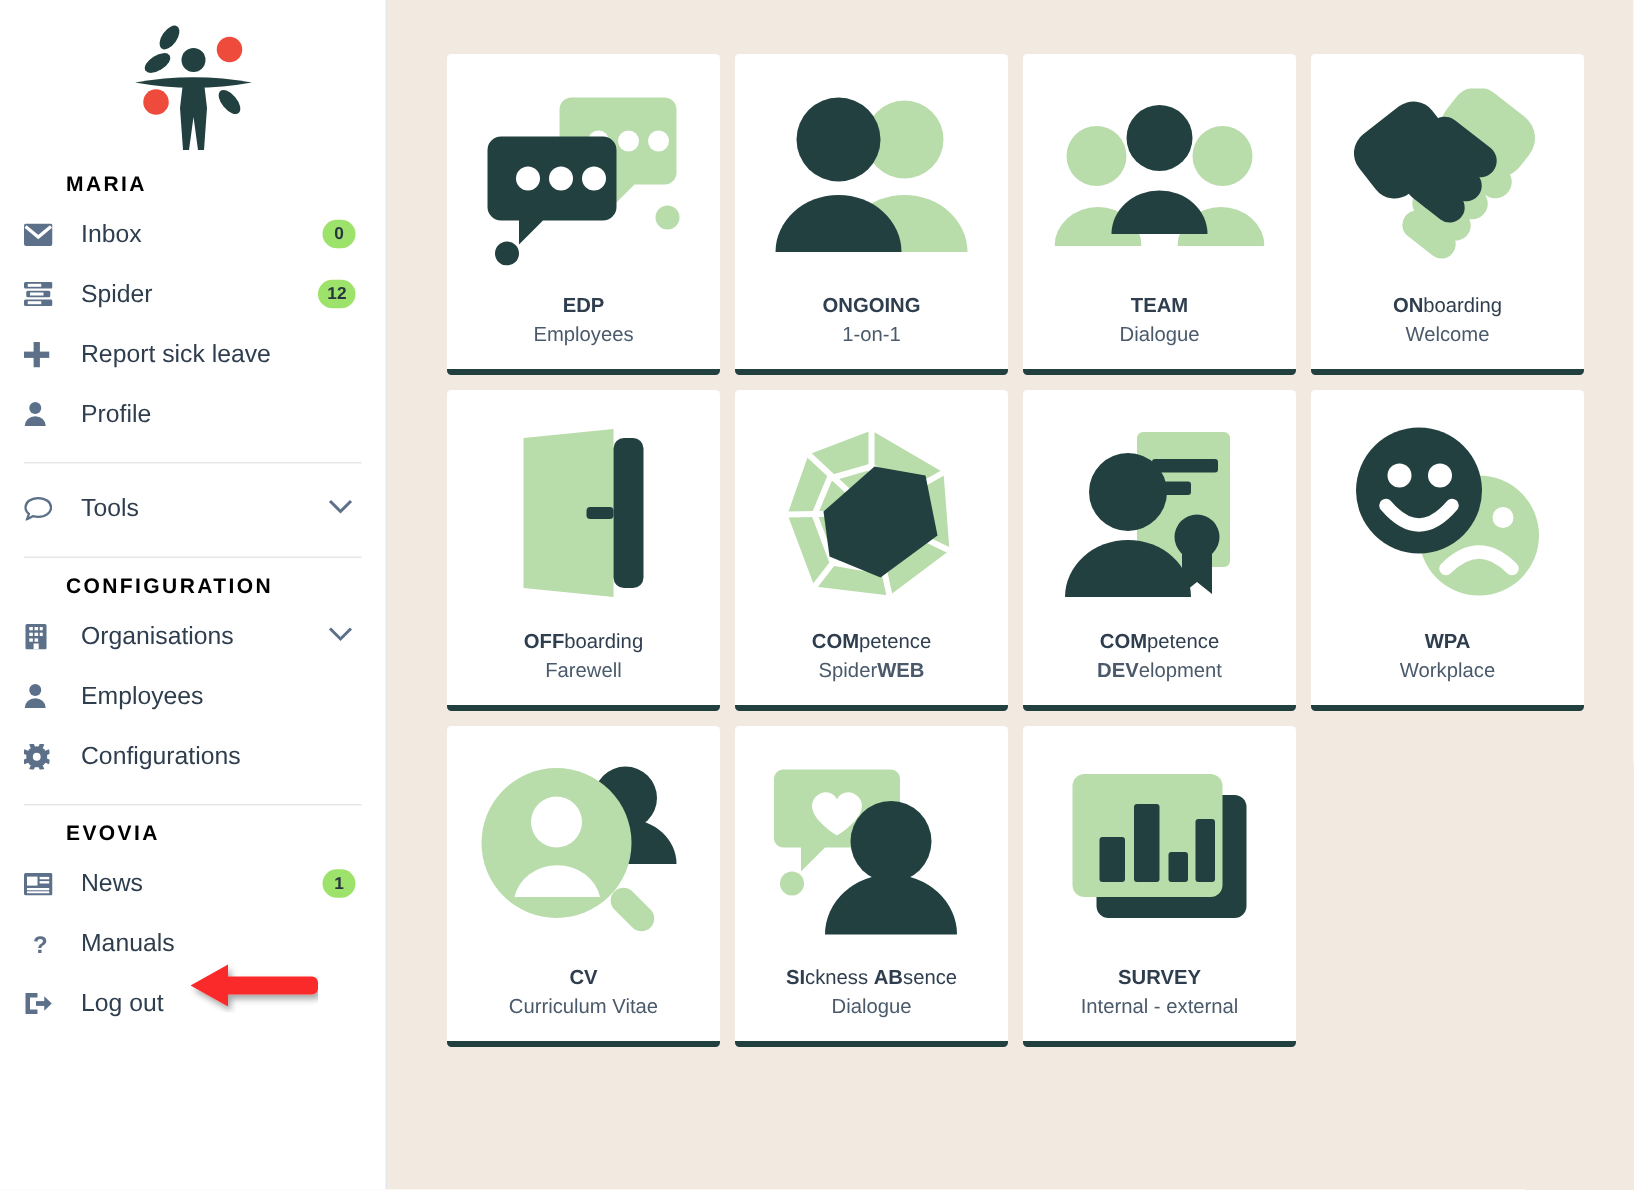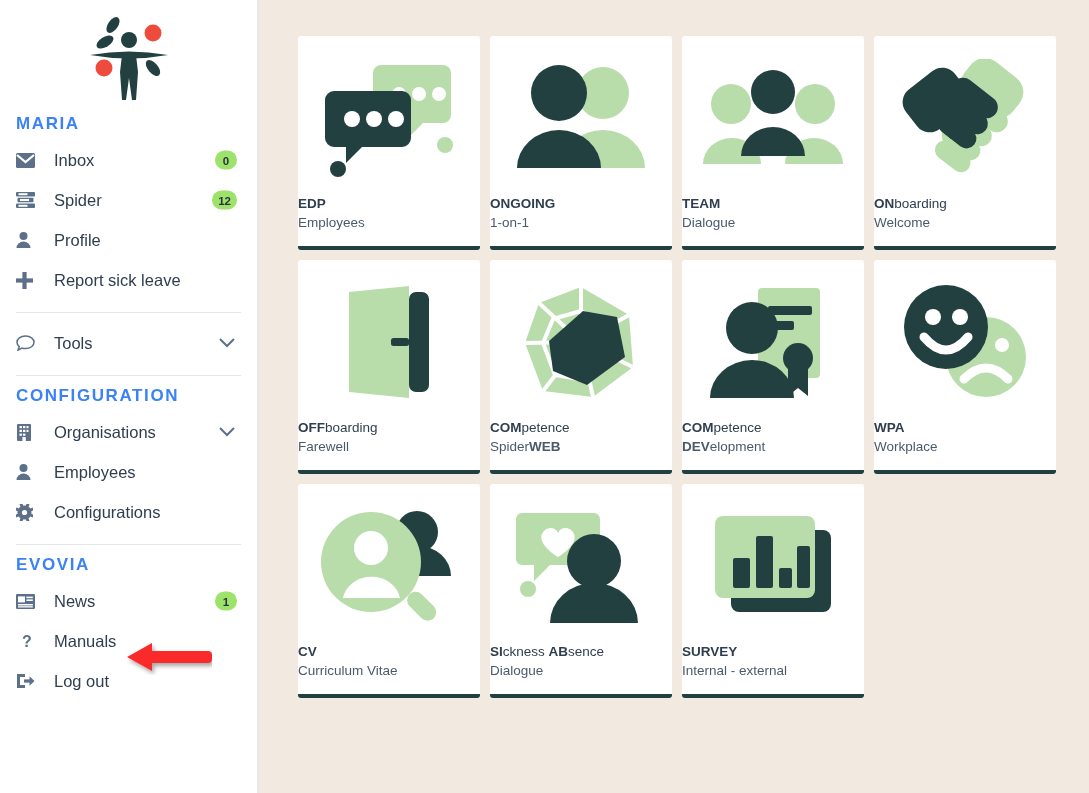--- a/index.html
+++ b/index.html
@@ -21,26 +21,27 @@
     padding: 0 16px;
   }
   .logo-wrap {
     height: 108px;
     display: flex; align-items: center; justify-content: center;
     padding-top: 4px;
   }
   .logo-wrap svg { display: block; }
 
   .section-label {
-    font-size: 17px;
+    font-size: 14px;
     font-weight: bold;
     letter-spacing: 1.6px;
-    color: #3b82f6;
+    color: #000000;
     padding: 0 0 6px 0;
     margin-top: 6px;
+    margin-left: 28px;
   }
   .nav-item {
     display: flex; align-items: center;
     height: 40px;
     position: relative;
     cursor: pointer;
     color: #2f3e4e;
   }
   .nav-icon {
     width: 30px; flex: 0 0 30px;
@@ -106,21 +107,21 @@
     gap: 10px;
     padding: 36px 0 0 39px;
   }
   .card {
     background: #ffffff;
     height: 214px;
     border-radius: 3px;
     border-bottom: 4px solid #22403f;
     display: flex;
     flex-direction: column;
-    align-items: flex-start;
+    align-items: center;
     cursor: pointer;
   }
   .card-icon {
     flex: 1 1 auto;
     display: flex; align-items: center; justify-content: center;
     width: 100%;
     padding-top: 6px;
   }
   .card-icon svg { display: block; }
   .card-title {
@@ -198,36 +199,36 @@
           <rect x="4" y="7" width="9" height="2" fill="#ffffff"></rect>
           <rect x="2.5" y="12.8" width="9" height="2" fill="#ffffff"></rect>
         </svg>
       </span>
       <span class="nav-label">Spider</span>
       <span class="badge">12</span>
     </div>
 
     <div class="nav-item">
       <span class="nav-icon">
+        <svg width="17" height="17" viewBox="0 0 17 17">
+            <rect x="6.4" y="0" width="4.2" height="17" fill="#5c7089"></rect>
+            <rect x="0" y="6.4" width="17" height="4.2" fill="#5c7089"></rect>
+          </svg>
+      </span>
+      <span class="nav-label">Report sick leave</span>
+    </div>
+
+    <div class="nav-item">
+      <span class="nav-icon">
         <svg width="15" height="16" viewBox="0 0 15 16">
             <circle cx="7.5" cy="4" r="4" fill="#5c7089"></circle>
             <path d="M0.5 16 a7 6.5 0 0 1 14 0 Z" fill="#5c7089"></path>
           </svg>
       </span>
       <span class="nav-label">Profile</span>
-    </div>
-
-    <div class="nav-item">
-      <span class="nav-icon">
-        <svg width="17" height="17" viewBox="0 0 17 17">
-            <rect x="6.4" y="0" width="4.2" height="17" fill="#5c7089"></rect>
-            <rect x="0" y="6.4" width="17" height="4.2" fill="#5c7089"></rect>
-          </svg>
-      </span>
-      <span class="nav-label">Report sick leave</span>
     </div>
 
     <div class="divider"></div>
 
     <div class="nav-item">
       <span class="nav-icon">
         <svg width="19" height="16" viewBox="0 0 19 16">
             <path d="M9.5 1 C14.5 1 18 3.8 18 7.3 C18 10.8 14.5 13.6 9.5 13.6 C8.2 13.6 7 13.4 5.9 13.1 L2 15.2 L3.3 11.6 C1.9 10.5 1 9 1 7.3 C1 3.8 4.5 1 9.5 1 Z" fill="none" stroke="#5c7089" stroke-width="1.5"></path>
           </svg>
       </span>

